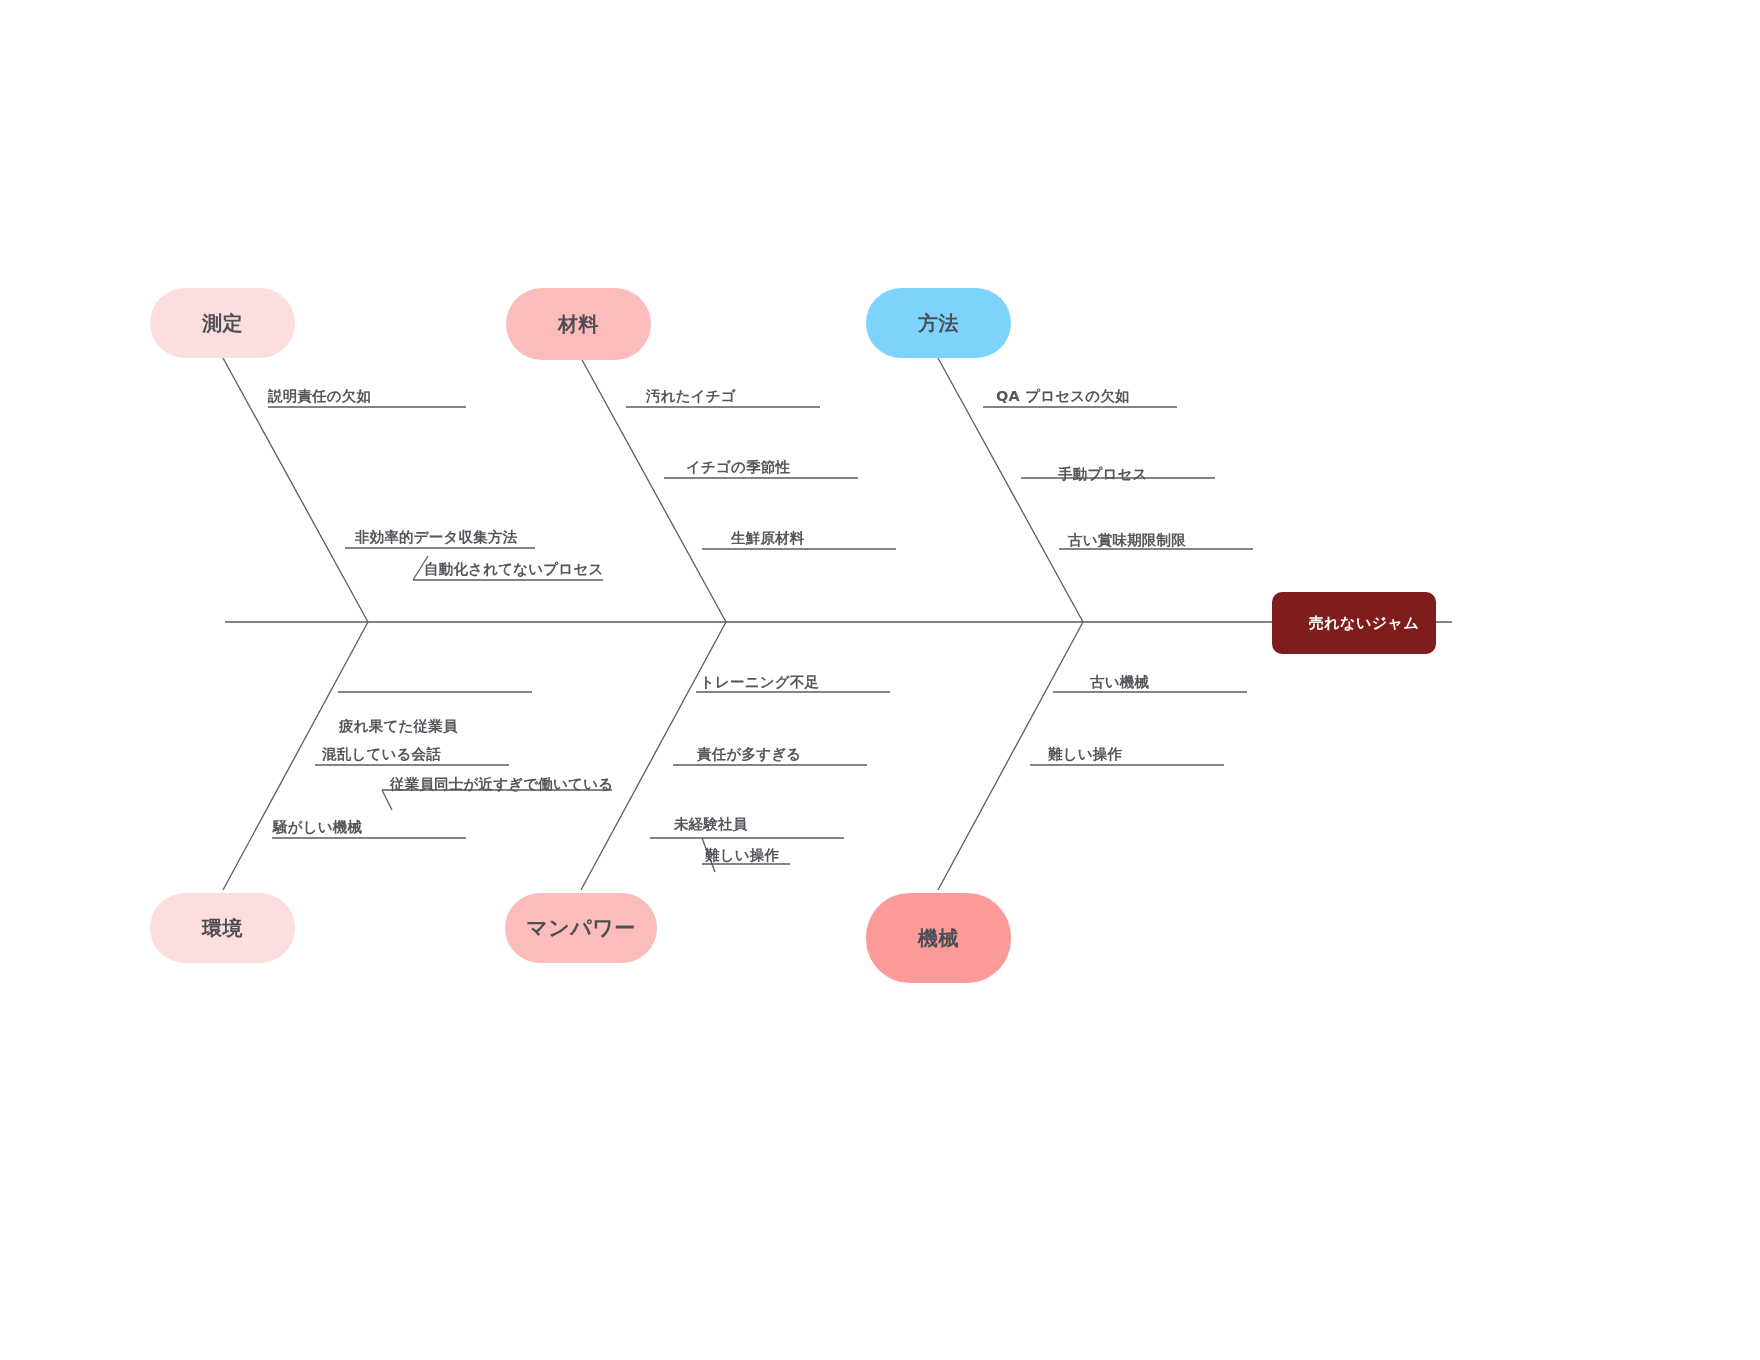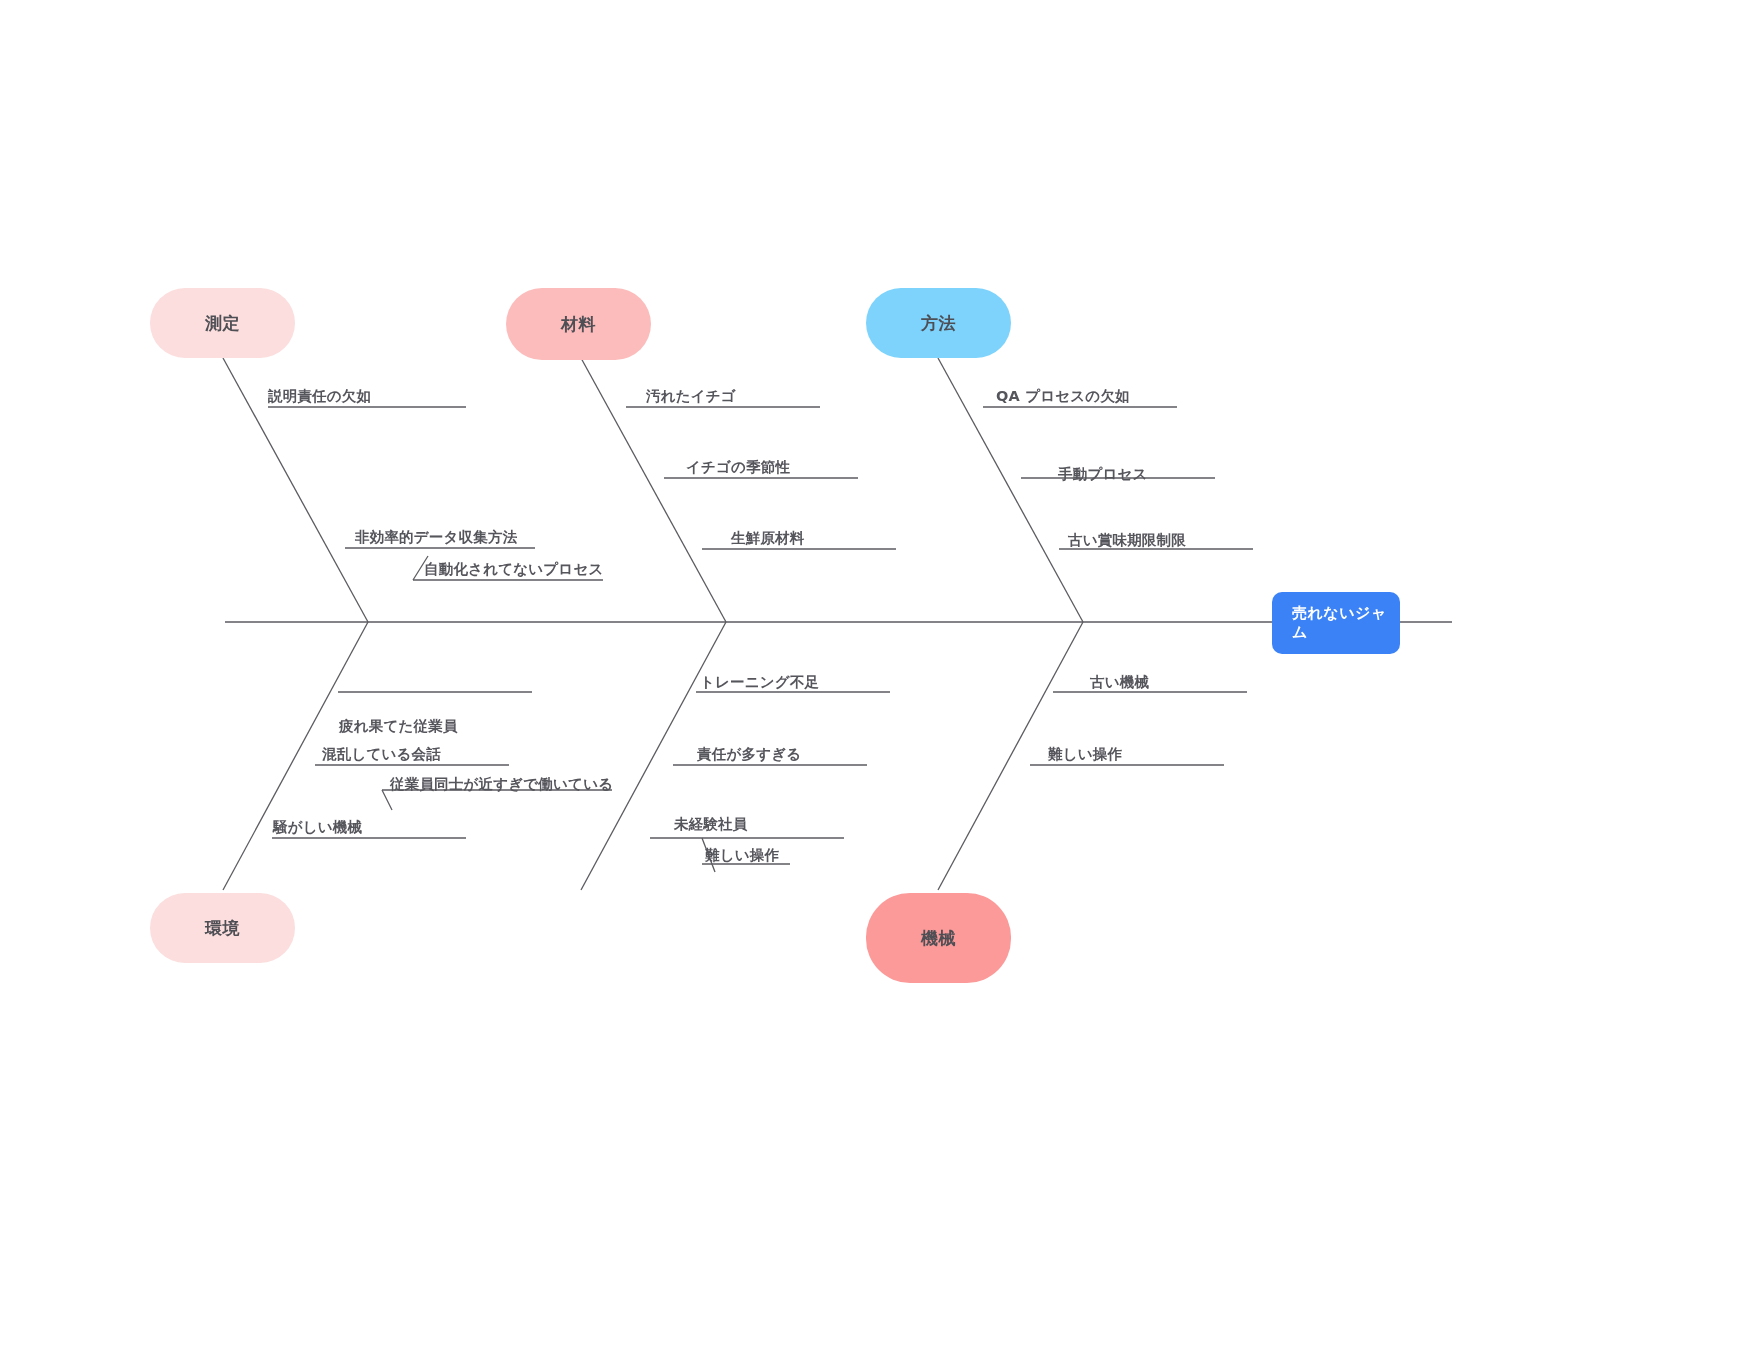--- a/index.html
+++ b/index.html
@@ -2,21 +2,21 @@
 <html><head>
 <meta charset="utf-8">
 <style>
   html,body{margin:0;padding:0;background:#ffffff;}
   body{width:1760px;height:1360px;position:relative;overflow:hidden;
        font-family:"DejaVu Sans","Liberation Sans",sans-serif;}
   #stage{position:absolute;left:0;top:0;width:1760px;height:1360px;}
   svg#wires{position:absolute;left:0;top:0;width:1760px;height:1360px;}
   .cat-box{position:absolute;display:flex;align-items:center;justify-content:center;
            border-radius:44px;box-sizing:border-box;}
-  .cat-label{font-size:17px;color:#4e4e55;font-weight:600;letter-spacing:.5px;}
+  .cat-label{font-size:20px;color:#4e4e55;font-weight:600;letter-spacing:.5px;}
   .cat-label.big{font-size:21px;}
   .head-box{position:absolute;display:flex;align-items:center;justify-content:center;
             border-radius:10px;box-sizing:border-box;}
   .head-label{font-size:15px;color:#ffffff;font-weight:600;letter-spacing:.5px;}
   .cause-label{position:absolute;font-size:14.5px;color:#55555c;font-weight:600;
                white-space:nowrap;letter-spacing:.2px;}
   .sub-label{position:absolute;font-size:14.5px;color:#55555c;font-weight:600;
              white-space:nowrap;letter-spacing:.2px;}
 </style>
 </head>
@@ -76,26 +76,29 @@
   </div>
 
   <div class="cat-box" style="left:866px;top:288px;width:145px;height:70px;background:#7dd3fc;">
     <span class="cat-label">方法</span>
   </div>
 
   <div class="cat-box" style="left:150px;top:893px;width:145px;height:70px;background:#fbdedd;">
     <span class="cat-label">環境</span>
   </div>
 
+  <div class="cat-box" style="left:505px;top:893px;width:152px;height:70px;background:#fcbcbb;">
+    <span class="cat-label big">マンパワー</span>
+  </div>
 
   <div class="cat-box" style="left:866px;top:893px;width:145px;height:90px;background:#fb9a99;">
     <span class="cat-label">機械</span>
   </div>
 
-  <div class="head-box" style="left:1272px;top:592px;width:128px;height:62px;background:#3b82f6;padding-left:20px;">
+  <div class="head-box" style="left:1272px;top:592px;width:164px;height:62px;background:#7f1d1d;padding-left:20px;">
     <span class="head-label">売れないジャム</span>
   </div>
 
   <span class="cause-label" style="left:268px;top:387px;">説明責任の欠如</span>
   <span class="cause-label" style="left:355px;top:528px;">非効率的データ収集方法</span>
   <span class="sub-label" style="left:424px;top:560px;">自動化されてないプロセス</span>
 
   <span class="cause-label" style="left:646px;top:387px;">汚れたイチゴ</span>
   <span class="cause-label" style="left:686px;top:458px;">イチゴの季節性</span>
   <span class="cause-label" style="left:731px;top:529px;">生鮮原材料</span>

